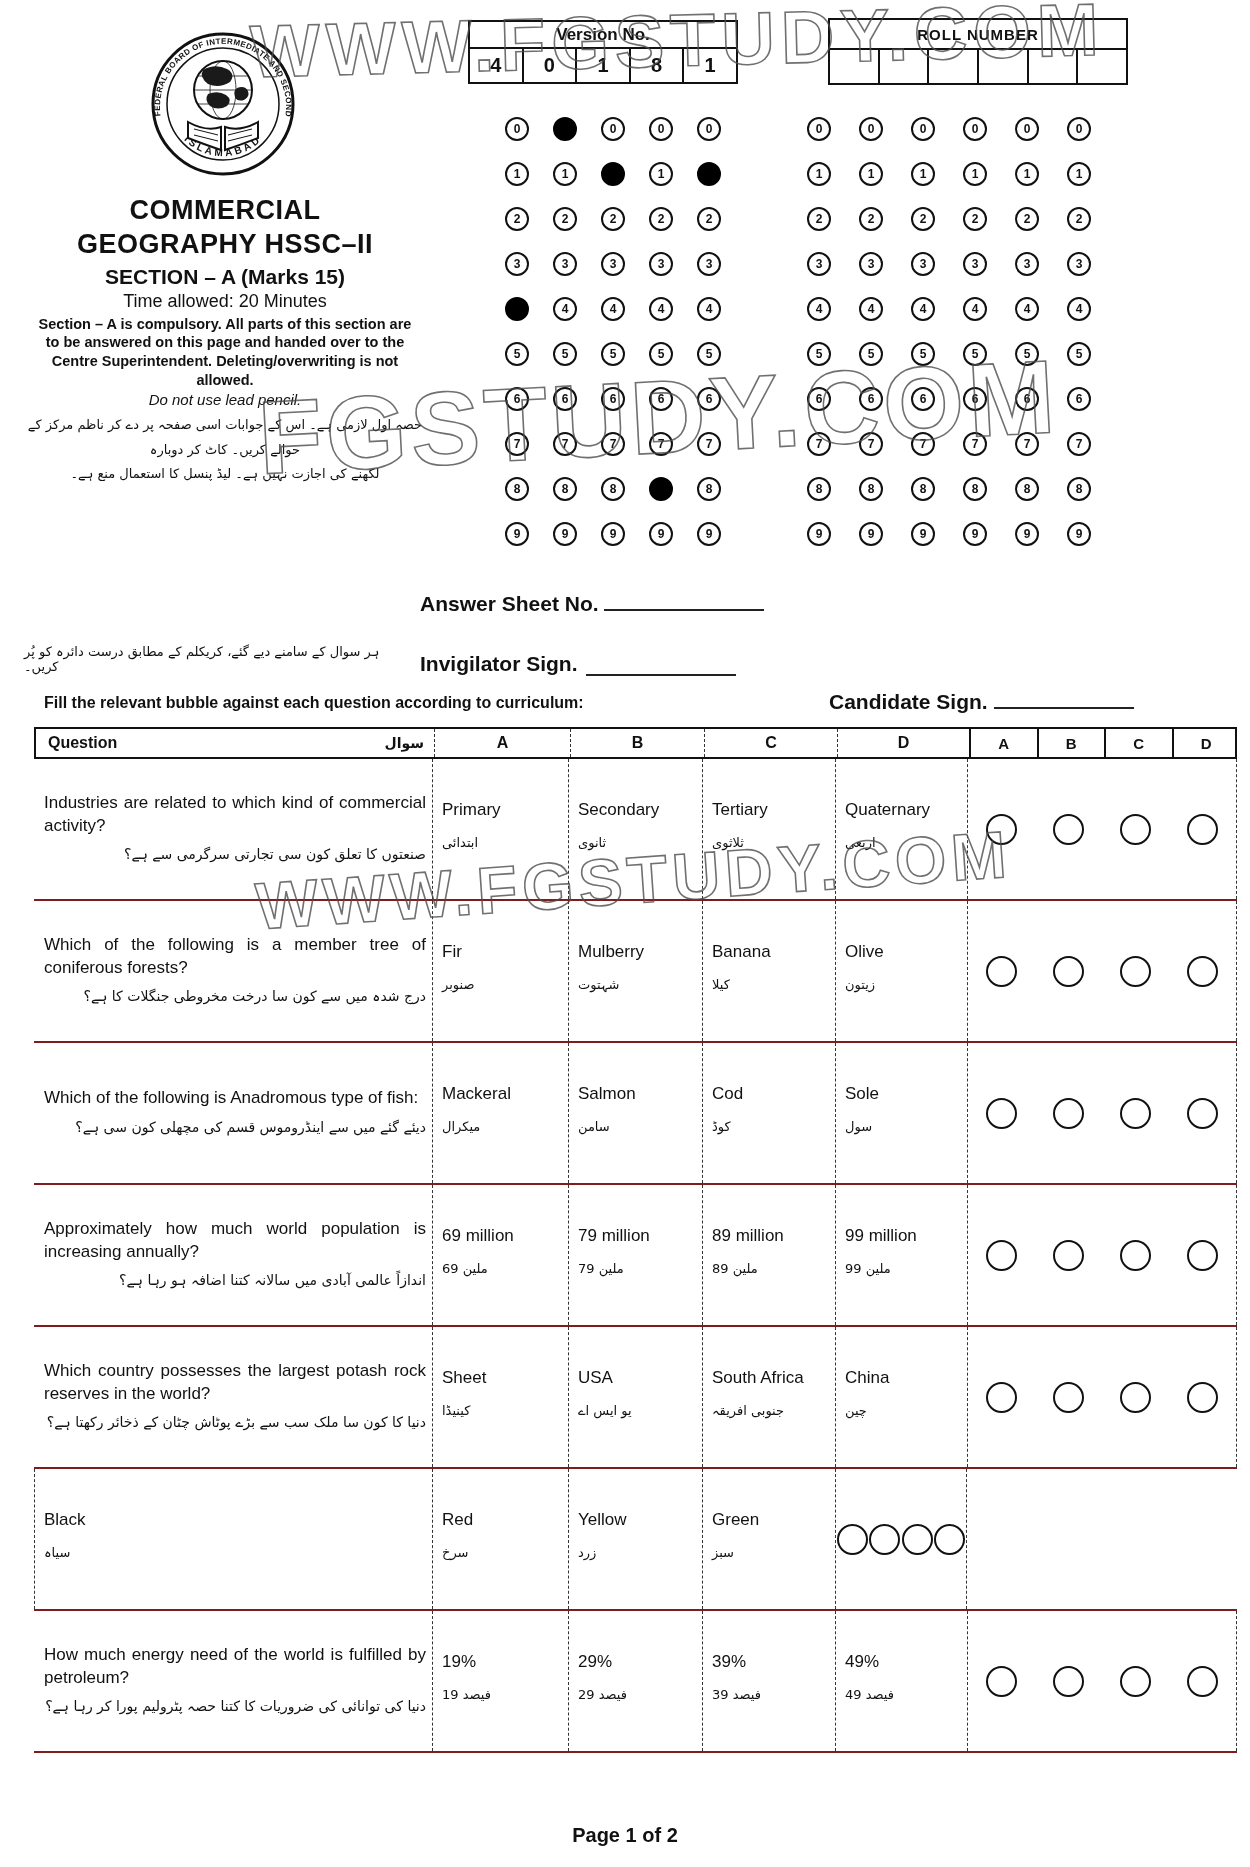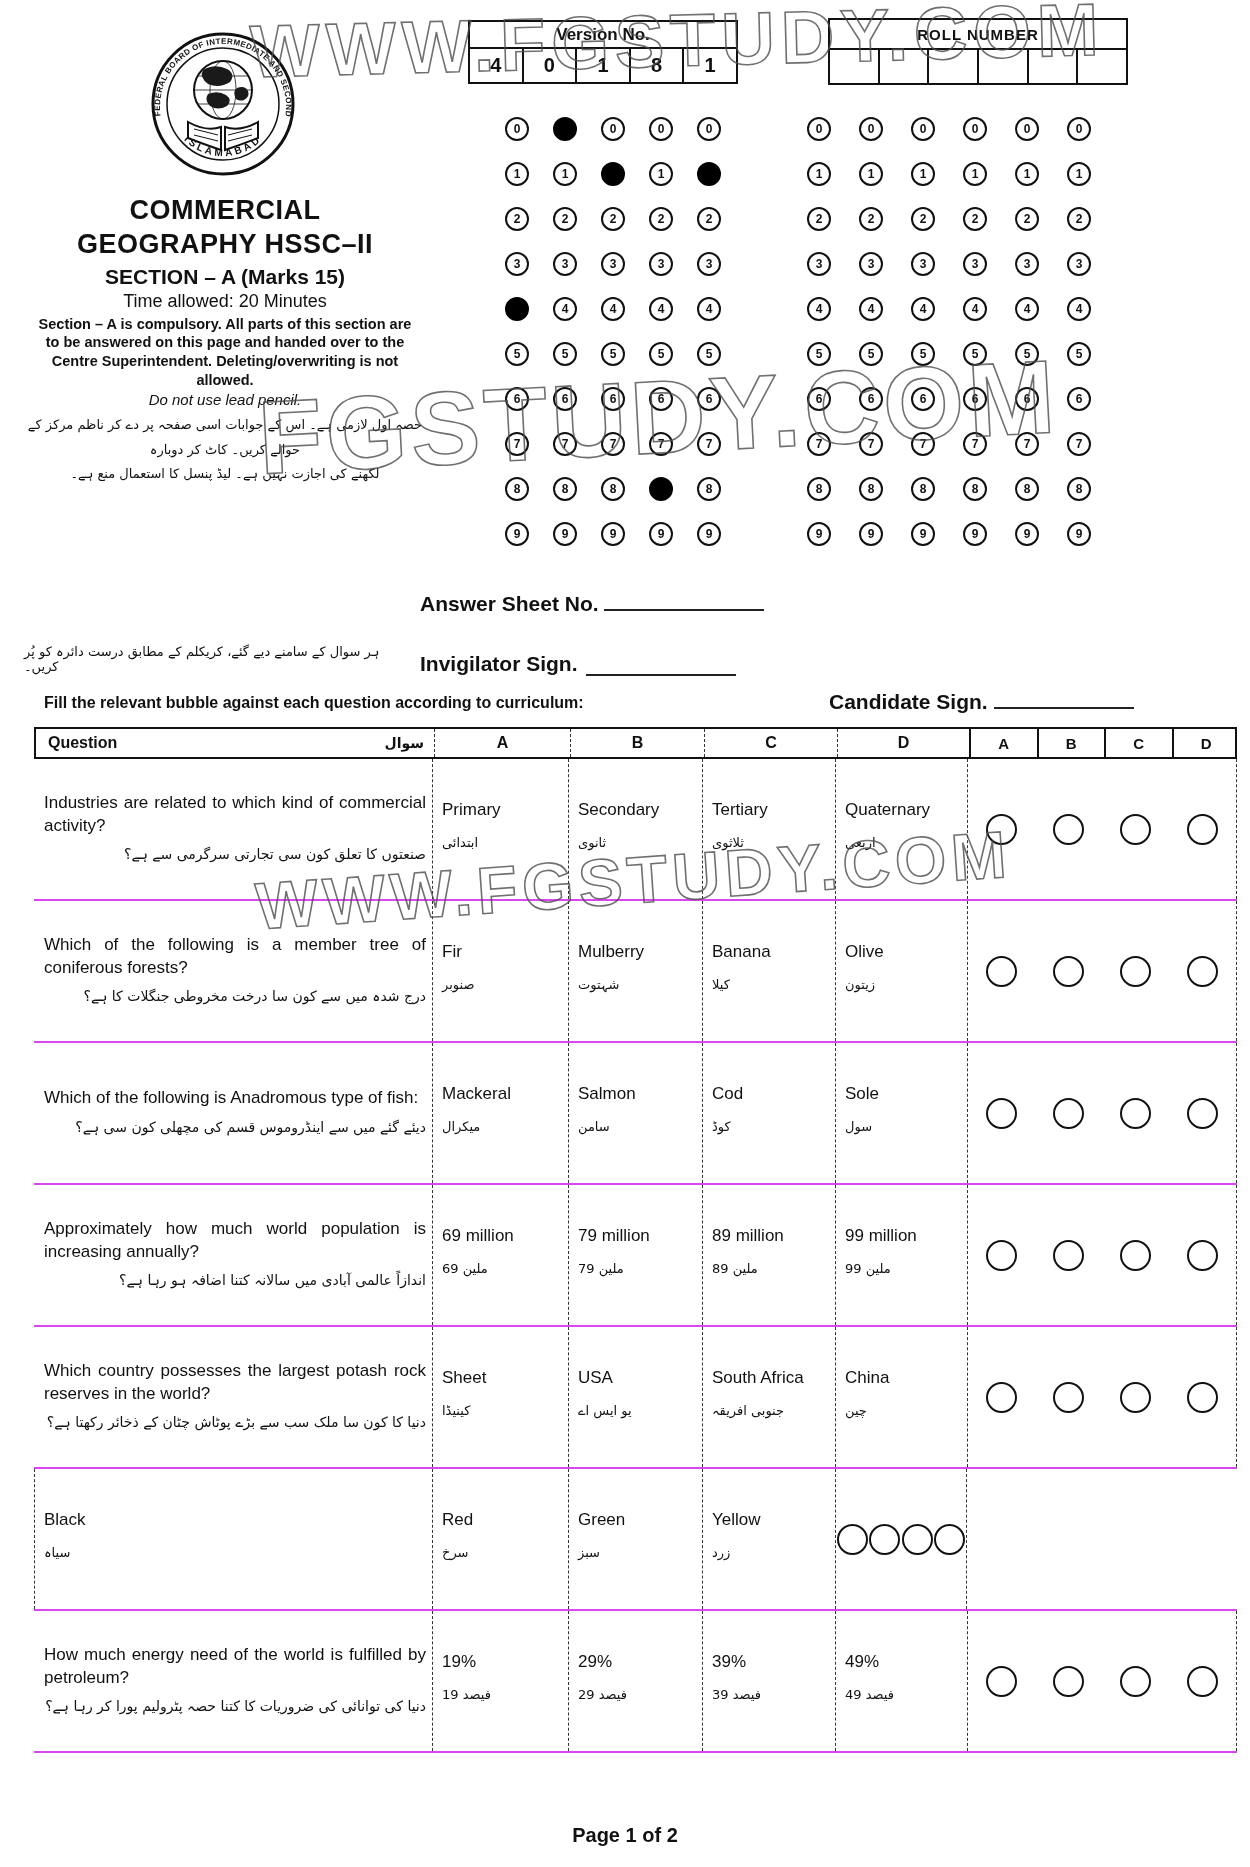--- a/index.html
+++ b/index.html
@@ -73,21 +73,21 @@
     border:2px solid #111; height:32px; background:#fff;
   }
   .qth-question { display:flex; justify-content:space-between; align-items:center; padding:0 10px 0 12px; font-weight:bold; font-size:16px; }
   .qth-question .urdu { font-size:14px; font-weight:bold; }
   .qth-opt { border-left:1px dashed #333; display:flex; align-items:center; justify-content:center; font-weight:bold; font-size:16px; }
   .qth-bubbles { display:grid; grid-template-columns:repeat(4,1fr); }
   .qth-bb { border-left:2px solid #111; display:flex; align-items:center; justify-content:center; font-weight:bold; font-size:15px; }
 
   .q-row {
     display:grid; grid-template-columns:398px 136px 134px 133px 132px 270px;
-    height:142px; border-bottom:2px solid #d946ef;
+    height:142px; border-bottom:2px solid #7f1d1d;
   }
   .q-cell-question { display:flex; flex-direction:column; justify-content:center; gap:9px; padding:6px 6px 10px 10px; }
   .q-en { font-size:17px; line-height:1.32; text-align:justify; }
   .q-ur { font-size:14px; text-align:right; }
   .q-opt { border-left:1px dashed #333; display:flex; flex-direction:column; justify-content:center; gap:15px; padding:0 4px 8px 9px; }
   .opt-en { font-size:17px; }
   .opt-ur { font-family:"DejaVu Sans",sans-serif; direction:ltr; text-align:left; font-size:13px; }
   .q-bubbles { border-left:1px dashed #333; border-right:1px dashed #333; display:grid; grid-template-columns:repeat(4,1fr); align-items:center; justify-items:center; }
   .a-bubble { width:31px; height:31px; border:2.5px solid #111; border-radius:50%; background:#fff; }
 
@@ -465,26 +465,26 @@
   <div class="q-row">
     <div class="q-opt">
       <div class="opt-en">Black</div>
       <div class="opt-ur">سیاہ</div>
     </div>
     <div class="q-opt">
       <div class="opt-en">Red</div>
       <div class="opt-ur">سرخ</div>
     </div>
     <div class="q-opt">
+      <div class="opt-en">Yellow</div>
+      <div class="opt-ur">زرد</div>
+    </div>
+    <div class="q-opt">
       <div class="opt-en">Green</div>
       <div class="opt-ur">سبز</div>
-    </div>
-    <div class="q-opt">
-      <div class="opt-en">Yellow</div>
-      <div class="opt-ur">زرد</div>
     </div>
     <div class="q-bubbles">
       <span class="a-bubble"></span>
       <span class="a-bubble"></span>
       <span class="a-bubble"></span>
       <span class="a-bubble"></span>
     </div>
   </div>
 
   <div class="q-row">

